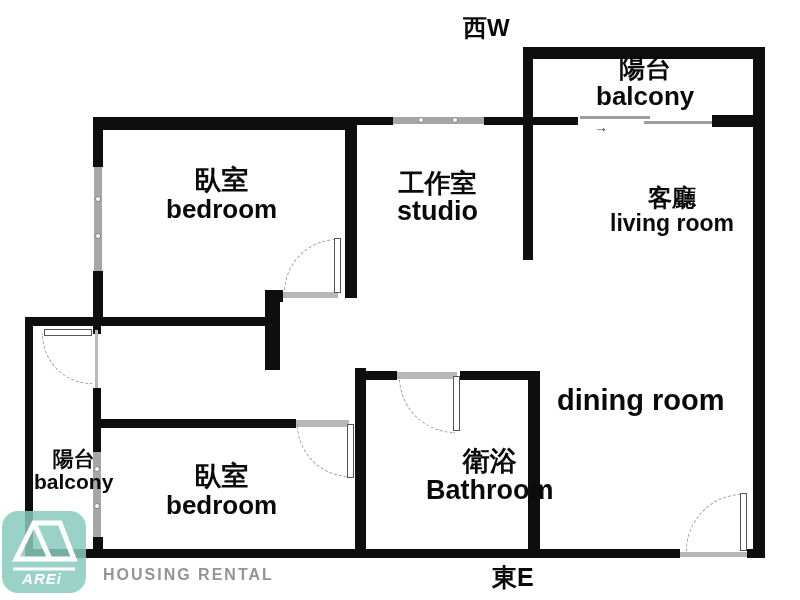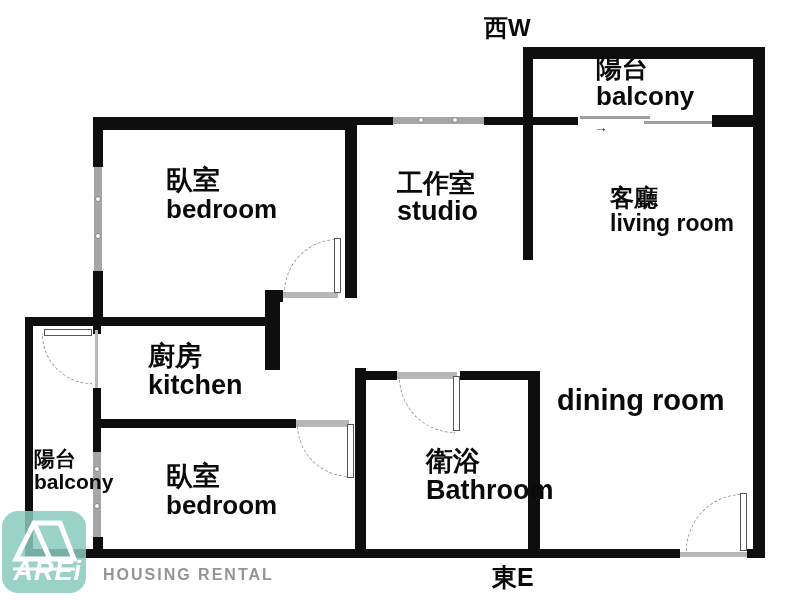--- a/index.html
+++ b/index.html
@@ -11,43 +11,43 @@
   .window{position:absolute;background:#a6a6a6;z-index:2;}
   .wdot{position:absolute;width:6px;height:6px;border-radius:50%;background:#fff;border:1px solid #858585;box-sizing:border-box;}
   .sill{position:absolute;background:#b8b8b8;z-index:2;}
   .leaf{position:absolute;background:#fff;border:1px solid #555;box-sizing:border-box;z-index:3;}
   .arc{position:absolute;border:0 dashed #9b9b9b;box-sizing:border-box;z-index:2;background:transparent;}
   .arc.tl{border-top:1px dashed #9b9b9b;border-left:1px dashed #9b9b9b;border-top-left-radius:100%;}
   .arc.bl{border-bottom:1px dashed #9b9b9b;border-left:1px dashed #9b9b9b;border-bottom-left-radius:100%;}
   .slidebg{position:absolute;background:#fff;z-index:2;}
   .slat{position:absolute;background:#9e9e9e;z-index:3;}
   .arrow{position:absolute;z-index:3;color:#333;font-size:14px;line-height:1;}
-  .room-label{position:absolute;z-index:5;color:#0a0a0a;line-height:1.08;white-space:nowrap;}
+  .room-label{position:absolute;z-index:5;color:#0a0a0a;line-height:1.08;white-space:nowrap;text-align:center;}
   .room-label .zh{display:block;font-weight:600;}
   .room-label .en{display:block;font-weight:700;}
   .compass{position:absolute;z-index:5;color:#0a0a0a;white-space:nowrap;}
-  #compass-west{left:484px;top:12px;font-size:24px;font-weight:600;}
+  #compass-west{left:463px;top:12px;font-size:24px;font-weight:600;}
   #compass-east{left:492px;top:561px;font-size:25px;font-weight:700;}
   
   #lbl-bedroom-top{left:166px;top:166px;}  #lbl-bedroom-top .zh{font-size:27px;} #lbl-bedroom-top .en{font-size:26px;}
   #lbl-studio{left:397px;top:169px;}       #lbl-studio .zh{font-size:26px;}      #lbl-studio .en{font-size:27px;}
   #lbl-balcony-top{left:596px;top:54px;}   #lbl-balcony-top .zh{font-size:26px;} #lbl-balcony-top .en{font-size:26px;}
   #lbl-living{left:610px;top:185px;}       #lbl-living .zh{font-size:24px;}      #lbl-living .en{font-size:23px;}
   #lbl-kitchen{left:148px;top:342px;}      #lbl-kitchen .zh{font-size:27px;}     #lbl-kitchen .en{font-size:27px;}
   #lbl-balcony-left{left:34px;top:448px;}  #lbl-balcony-left .zh{font-size:21px;}#lbl-balcony-left .en{font-size:21px;}
   #lbl-bedroom-bottom{left:166px;top:462px;} #lbl-bedroom-bottom .zh{font-size:27px;} #lbl-bedroom-bottom .en{font-size:26px;}
   #lbl-bathroom{left:426px;top:447px;}     #lbl-bathroom .zh{font-size:27px;}    #lbl-bathroom .en{font-size:27px;}
   #lbl-dining{left:557px;top:385px;}       #lbl-dining .zh{font-size:30px;}      #lbl-dining .en{font-size:29px;}
   
   #wm-zh{position:absolute;left:99px;top:511px;font-size:45px;font-weight:700;color:#8d8d8d;letter-spacing:0px;z-index:6;white-space:nowrap;}
   #wm-en{position:absolute;left:103px;top:566px;font-size:16px;font-weight:700;color:#949494;letter-spacing:2px;z-index:6;white-space:nowrap;}
   #logo{position:absolute;left:2px;top:511px;width:84px;height:82px;border-radius:16px;
         background:rgba(137,202,189,0.85);z-index:7;}
-  #logo .brand{position:absolute;left:0;right:4px;bottom:6px;text-align:right;color:#fff;
-        font-weight:700;font-style:italic;font-size:27px;letter-spacing:1px;}
+  #logo .brand{position:absolute;left:0;right:4px;bottom:6px;text-align:center;color:#fff;
+        font-weight:700;font-style:italic;font-size:15px;letter-spacing:1px;}
   #logo svg{position:absolute;left:0;top:2px;}
 </style>
 </head>
 <body>
 
 <div id="stage">
 
   <div class="wall" style="left:93px;top:117px;width:264px;height:13px;"></div>
   <div class="wall" style="left:357px;top:117px;width:36px;height:8px;"></div>
   <div class="wall" style="left:484px;top:117px;width:94px;height:8px;"></div>
@@ -121,24 +121,20 @@
     <span class="en">studio</span>
   </div>
   <div class="room-label" id="lbl-balcony-top">
     <span class="zh">陽台</span>
     <span class="en">balcony</span>
   </div>
   <div class="room-label" id="lbl-living">
     <span class="zh">客廳</span>
     <span class="en">living room</span>
   </div>
-  <div class="room-label" id="lbl-kitchen">
-    <span class="zh">廚房</span>
-    <span class="en">kitchen</span>
-  </div>
   <div class="room-label" id="lbl-balcony-left">
     <span class="zh">陽台</span>
     <span class="en">balcony</span>
   </div>
   <div class="room-label" id="lbl-bedroom-bottom">
     <span class="zh">臥室</span>
     <span class="en">bedroom</span>
   </div>
   <div class="room-label" id="lbl-bathroom">
     <span class="zh">衛浴</span>

